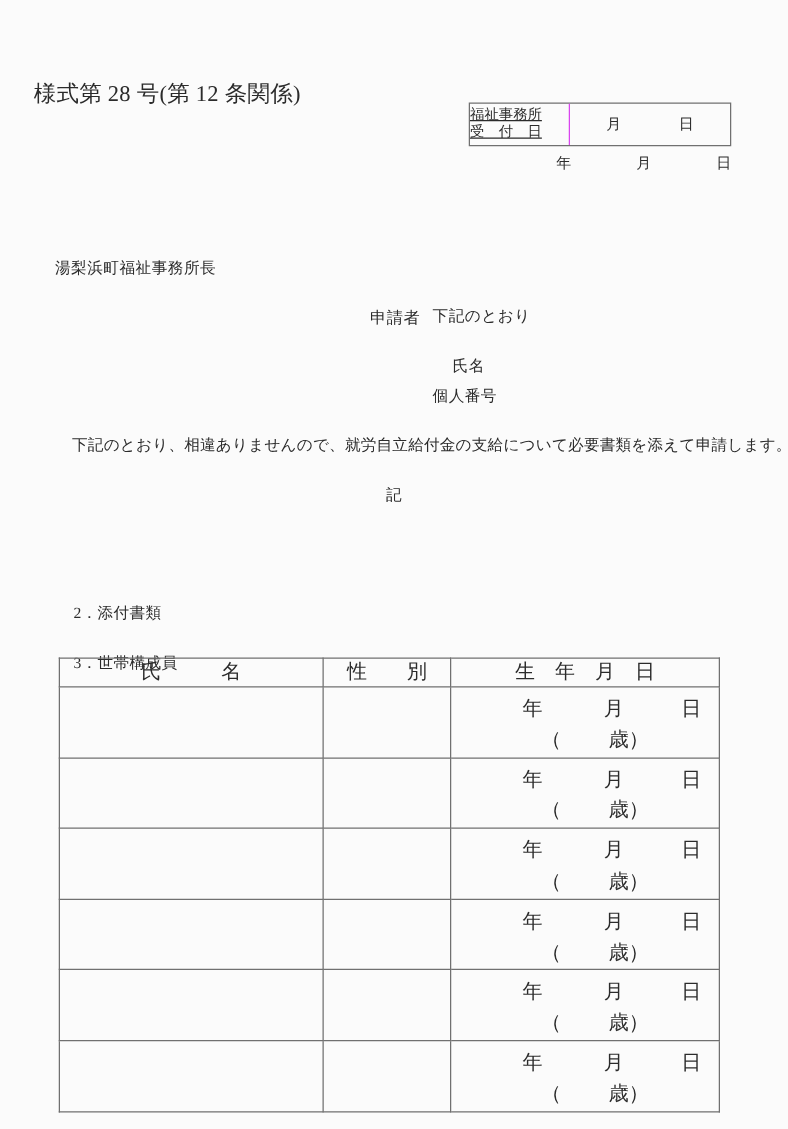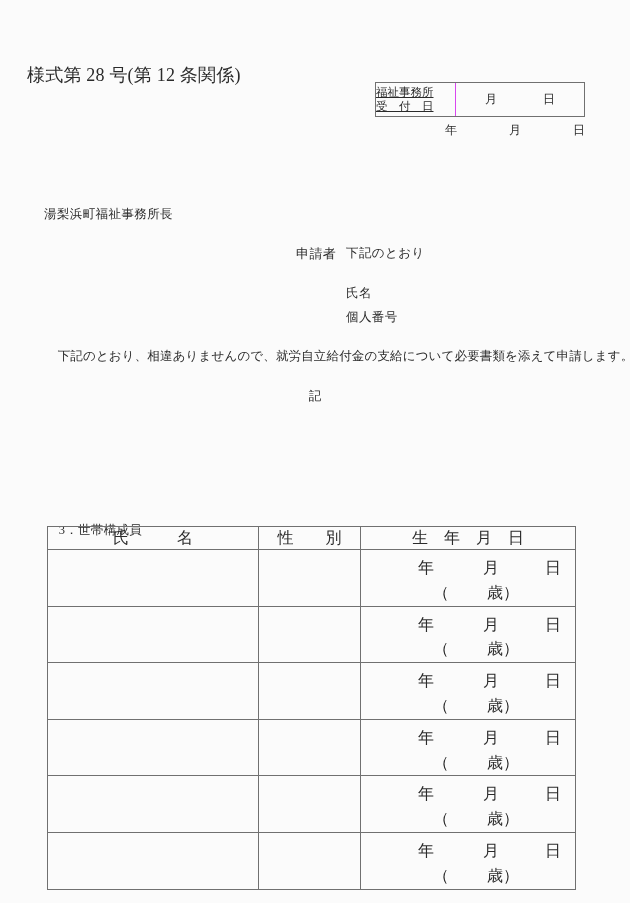--- a/index.html
+++ b/index.html
@@ -101,21 +101,21 @@
     font-size: 13px;
     letter-spacing: .4px;
   }
   #applicant-address-label {
     left: 346px;
     top: 245px;
     font-size: 12.5px;
     letter-spacing: .4px;
   }
   #applicant-name-label {
-    left: 346px;
+    left: 362px;
     top: 285px;
     font-size: 12.5px;
     letter-spacing: .4px;
   }
   #applicant-mynumber-label {
     left: 346px;
     top: 309px;
     font-size: 12.5px;
     letter-spacing: .4px;
   }
@@ -224,20 +224,23 @@
 
   <div class="abs" id="applicant-role">申請者</div>
   <div class="abs" id="applicant-address-label">下記のとおり</div>
   <div class="abs" id="applicant-name-label">氏名</div>
   <div class="abs" id="applicant-mynumber-label">個人番号</div>
 
   <div class="abs" id="body-statement">　下記のとおり、相違ありませんので、就労自立給付金の支給について必要書類を添えて申請します。</div>
 
   <div id="ki-marker">記</div>
 
+  <div class="abs numbered-item" id="item-2">
+    <span>2．</span><span>添付書類</span>
+  </div>
   <div class="abs numbered-item" id="item-3">
     <span>3．</span><span>世帯構成員</span>
   </div>
 
   <table id="household-table">
     <colgroup>
       <col class="c-name">
       <col class="c-sex">
       <col class="c-birth">
     </colgroup>

